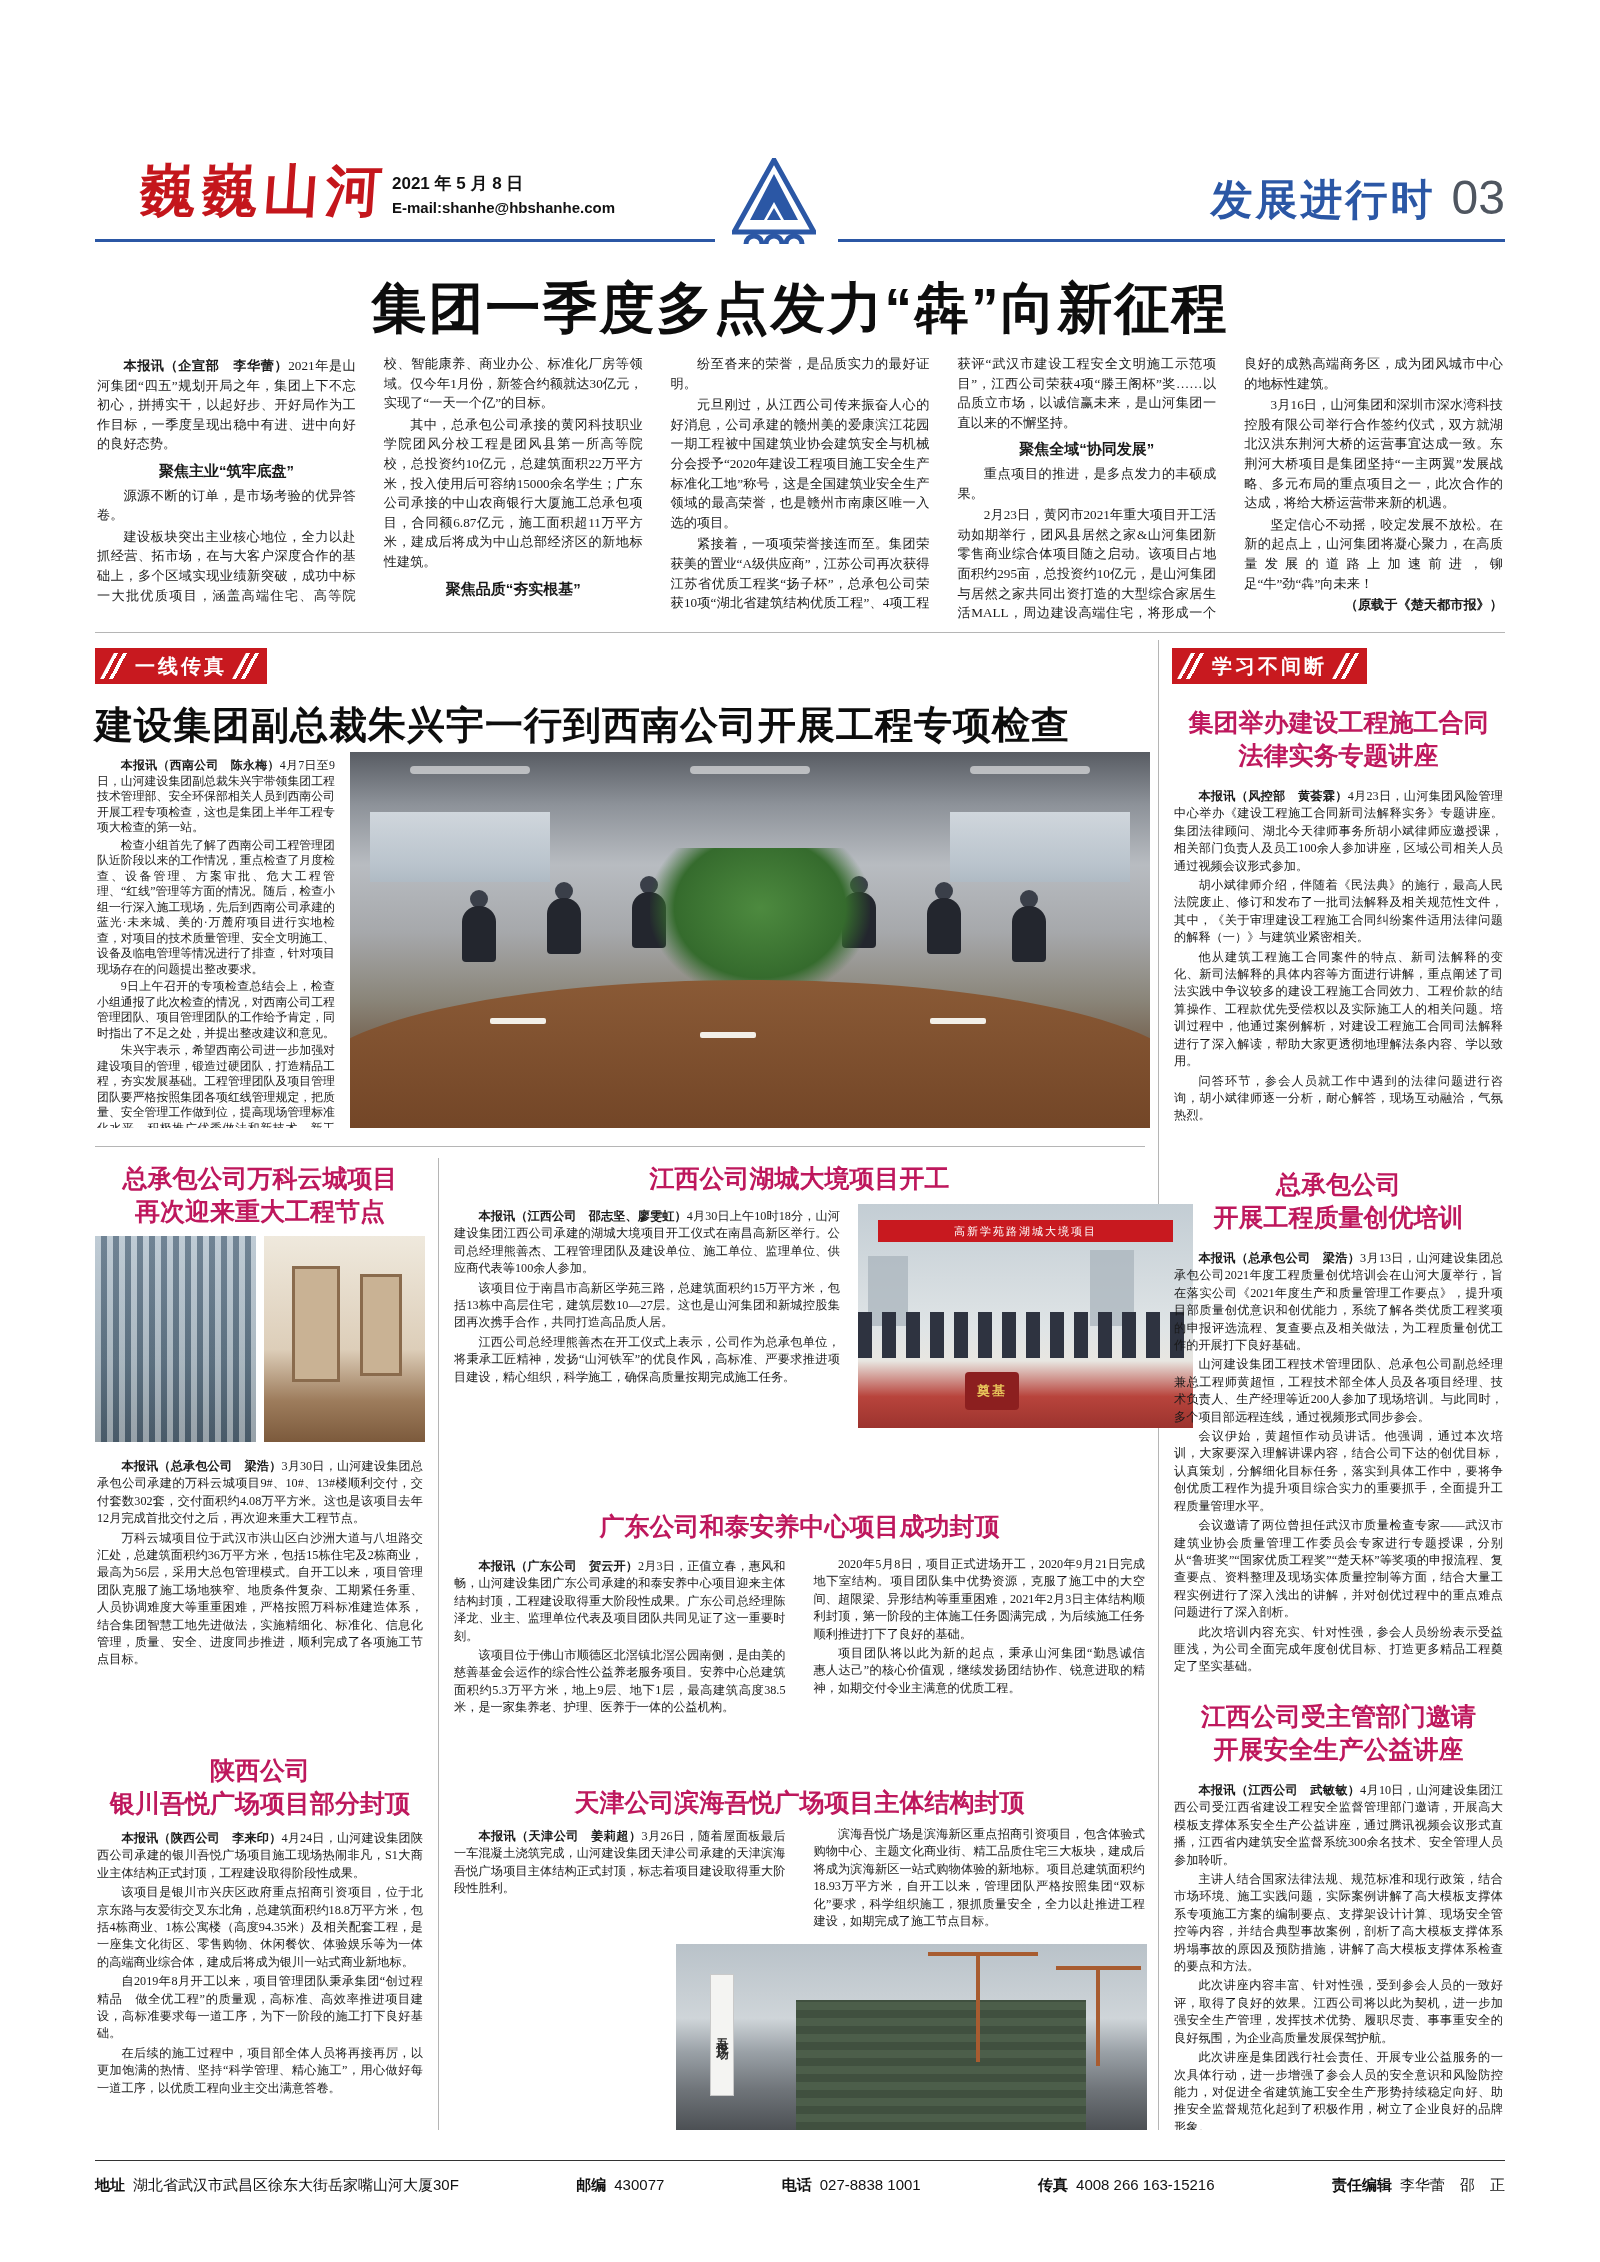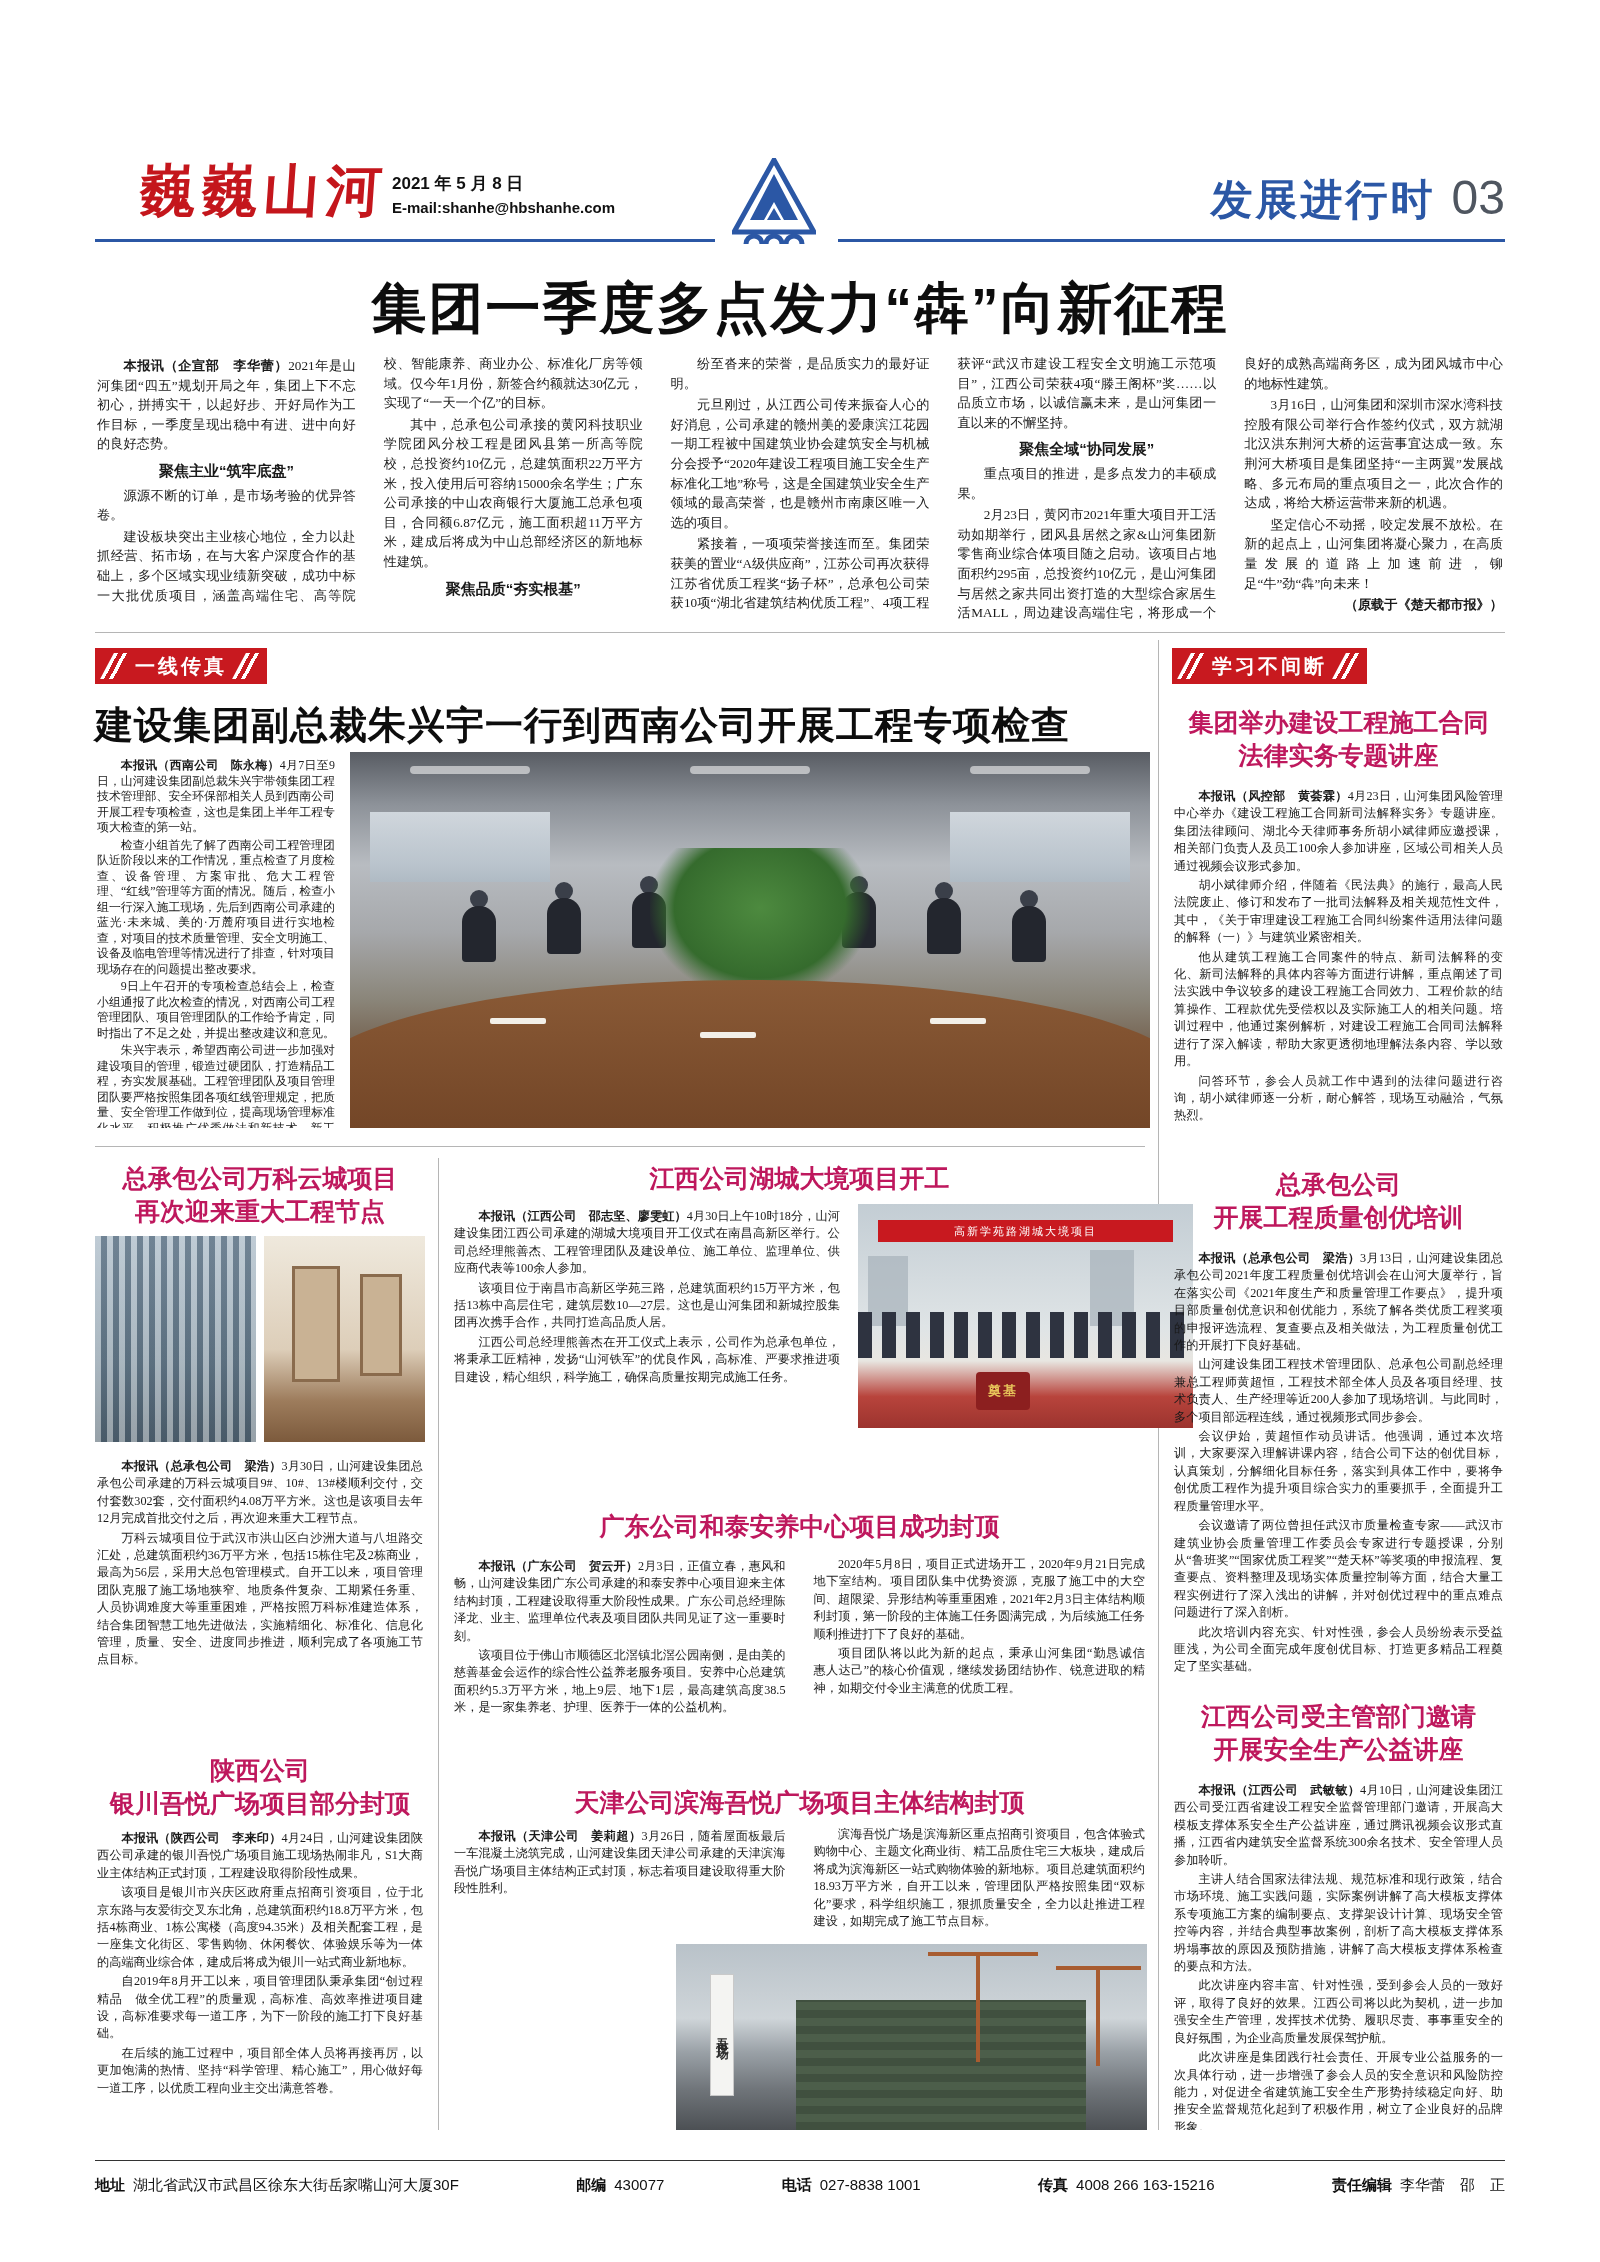--- a/index.html
+++ b/index.html
@@ -206,21 +206,21 @@
   <div class="abs body-txt coltext" style="left:452px;top:1206px;width:390px;height:286px;">
       <p class="para"><b>本报讯（江西公司　邵志坚、廖雯虹）</b>4月30日上午10时18分，山河建设集团江西公司承建的湖城大境项目开工仪式在南昌高新区举行。公司总经理熊善杰、工程管理团队及建设单位、施工单位、监理单位、供应商代表等100余人参加。</p>
       <p class="para">该项目位于南昌市高新区学苑三路，总建筑面积约15万平方米，包括13栋中高层住宅，建筑层数10—27层。这也是山河集团和新城控股集团再次携手合作，共同打造高品质人居。</p>
       <p class="para">江西公司总经理熊善杰在开工仪式上表示，公司作为总承包单位，将秉承工匠精神，发扬“山河铁军”的优良作风，高标准、严要求推进项目建设，精心组织，科学施工，确保高质量按期完成施工任务。</p>
     </div>
   <div class="photo ph-sky" style="left:858px;top:1204px;width:290px;height:224px;padding-left:45px;">
     <div class="h-banner">高新学苑路湖城大境项目</div>
     <div class="h-bld" style="left:10px;top:52px;width:40px;height:70px;"></div>
     <div class="h-bld" style="left:232px;top:46px;width:44px;height:76px;"></div>
     <div class="h-crowd" style="top:108px;"></div>
-    <div class="h-stone" style="left:118px;top:168px;">奠基</div>
+    <div class="h-stone" style="left:107px;top:168px;">奠基</div>
   </div>
 
   <div class="abs t-md" style="left:452px;top:1510px;width:695px;">广东公司和泰安养中心项目成功封顶</div>
   <div class="abs body-txt coltext twocol" style="left:452px;top:1556px;width:695px;height:212px;">
       <p class="para"><b>本报讯（广东公司　贺云开）</b>2月3日，正值立春，惠风和畅，山河建设集团广东公司承建的和泰安养中心项目迎来主体结构封顶，工程建设取得重大阶段性成果。广东公司总经理陈泽龙、业主、监理单位代表及项目团队共同见证了这一重要时刻。</p>
       <p class="para">该项目位于佛山市顺德区北滘镇北滘公园南侧，是由美的慈善基金会运作的综合性公益养老服务项目。安养中心总建筑面积约5.3万平方米，地上9层、地下1层，最高建筑高度38.5米，是一家集养老、护理、医养于一体的公益机构。</p>
       <p class="para">2020年5月8日，项目正式进场开工，2020年9月21日完成地下室结构。项目团队集中优势资源，克服了施工中的大空间、超限梁、异形结构等重重困难，2021年2月3日主体结构顺利封顶，第一阶段的主体施工任务圆满完成，为后续施工任务顺利推进打下了良好的基础。</p>
       <p class="para">项目团队将以此为新的起点，秉承山河集团“勤恳诚信　惠人达己”的核心价值观，继续发扬团结协作、锐意进取的精神，如期交付令业主满意的优质工程。</p>
     </div>
 

